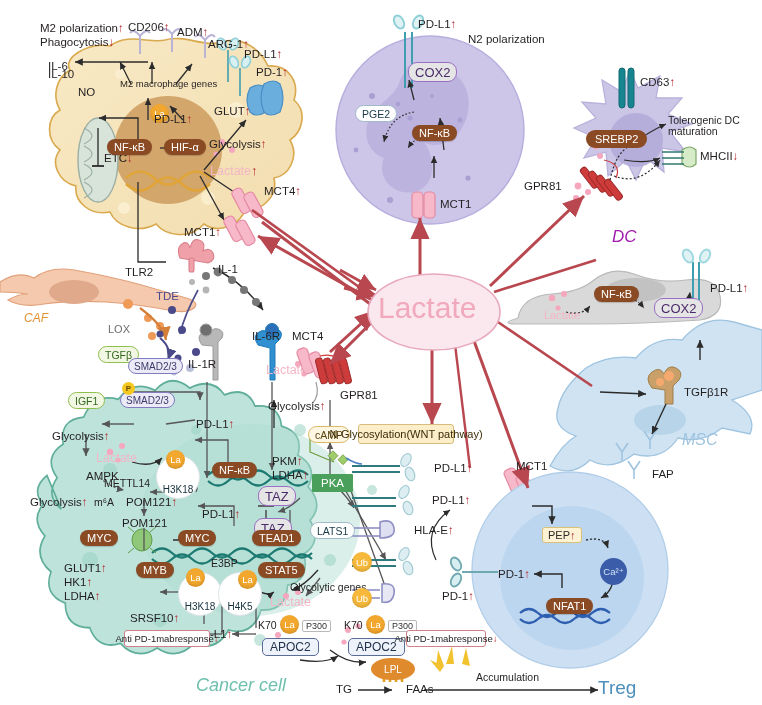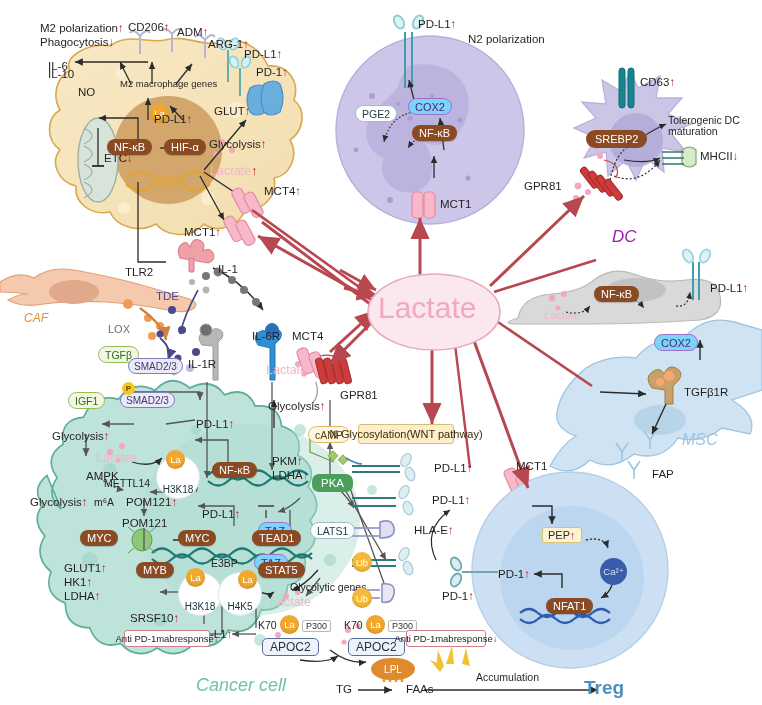--- a/index.html
+++ b/index.html
@@ -24,25 +24,25 @@
   .t-lox{font-size:11px;color:#6f6f6f;}
   .t-lactate-faint{font-size:12.5px;color:#f2b6c6;}
   .t-lactate-faint-s{font-size:11px;color:#f2b6c6;}
   .up{color:#b4242c;font-weight:bold;}
   .dn{color:#b4242c;font-weight:bold;}
   
   .node{position:absolute;display:flex;align-items:center;justify-content:center;
         white-space:nowrap;box-sizing:border-box;}
   .n-brown{background:#8a4a23;color:#fff;border-radius:9px;font-size:11px;
            padding:2px 7px;box-shadow:0 1px 1px rgba(0,0,0,.18);}
-  .n-green{background:#4aa05a;color:#fff;border-radius:7px;font-size:11.5px;padding:3px 9px;}
+  .n-green{background:#4aa05a;color:#fff;border-radius:1px;font-size:11.5px;padding:3px 9px;}
   .n-green-lt{background:#f2f7e4;color:#33691e;border:1.4px solid #8fbf4d;border-radius:9px;
               font-size:10.5px;padding:1.5px 6px;}
-  .n-purple{background:#7dd3fc;color:#4a2a6b;border:1.5px solid #9b6fc4;border-radius:9px;
-            font-size:11px;padding:1.5px 6px;margin-top:36px;}
+  .n-purple{background:#e5e5e5;color:#4a2a6b;border:1.5px solid #9b6fc4;border-radius:9px;
+            font-size:13px;padding:1.5px 6px;}
   .n-lav{background:#eceaf7;color:#3b3a6b;border:1.4px solid #7f7cc0;border-radius:9px;
          font-size:10px;padding:1.5px 5px;}
   .n-white{background:#ffffff;color:#1a3a4a;border:1.4px solid #9fb9c9;border-radius:9px;
            font-size:10.5px;padding:1.5px 6px;}
   .n-blue-out{background:#eef3fb;color:#22324a;border:1.6px solid #5a6d96;border-radius:5px;
               font-size:12px;padding:1px 7px;}
   .n-cream{background:#fdf6e3;color:#5a4510;border:1.4px solid #d9b964;border-radius:9px;
            font-size:10.5px;padding:1.5px 6px;}
   .n-tan-box{background:#fbeec9;color:#3b2c06;border:1.2px solid #d8bd7a;border-radius:3px;
              font-size:11px;padding:2.5px 6px;text-align:center;line-height:1.18;}
@@ -532,21 +532,21 @@
 
     <ellipse cx="434" cy="312" rx="66" ry="38" fill="#fbe7ee" stroke="#e8a8bd" stroke-width="1.6"></ellipse>
   </g>
 </svg>
 
 <div class="lbl t-plain" style="left:468px;top:33px;">N2 polarization</div>
 <div class="lbl t-dc" style="left:612px;top:228px;">DC</div>
 <div class="lbl t-caf" style="left:24px;top:312px;">CAF</div>
 <div class="lbl t-cancer" style="left:196px;top:676px;">Cancer cell</div>
 <div class="lbl t-msc" style="left:682px;top:432px;">MSC</div>
-<div class="lbl t-treg" style="left:584px;top:678px;font-weight:bold;">Treg</div>
+<div class="lbl t-treg" style="left:598px;top:678px;">Treg</div>
 
 <div class="lbl" style="left:378px;top:292px;font-size:30px;color:#f0a9bd;">Lactate</div>
 
 <div class="lbl t-plain" style="left:40px;top:22px;"><span>M2 polarization</span><span class="up">↑</span></div>
 <div class="lbl t-plain" style="left:40px;top:36px;"><span>Phagocytosis</span><span class="dn">↓</span></div>
 <div class="lbl t-plain" style="left:48px;top:54px;margin-top:6px;">IL-6</div>
 <div class="lbl t-plain" style="left:48px;top:68px;">IL-10</div>
 <div class="lbl t-plain" style="left:128px;top:21px;"><span>CD206</span><span class="up">↑</span></div>
 <div class="lbl t-plain" style="left:177px;top:26px;"><span>ADM</span><span class="up">↑</span></div>
 <div class="lbl t-plain" style="left:208px;top:38px;"><span>ARG-1</span><span class="up">↑</span></div>

